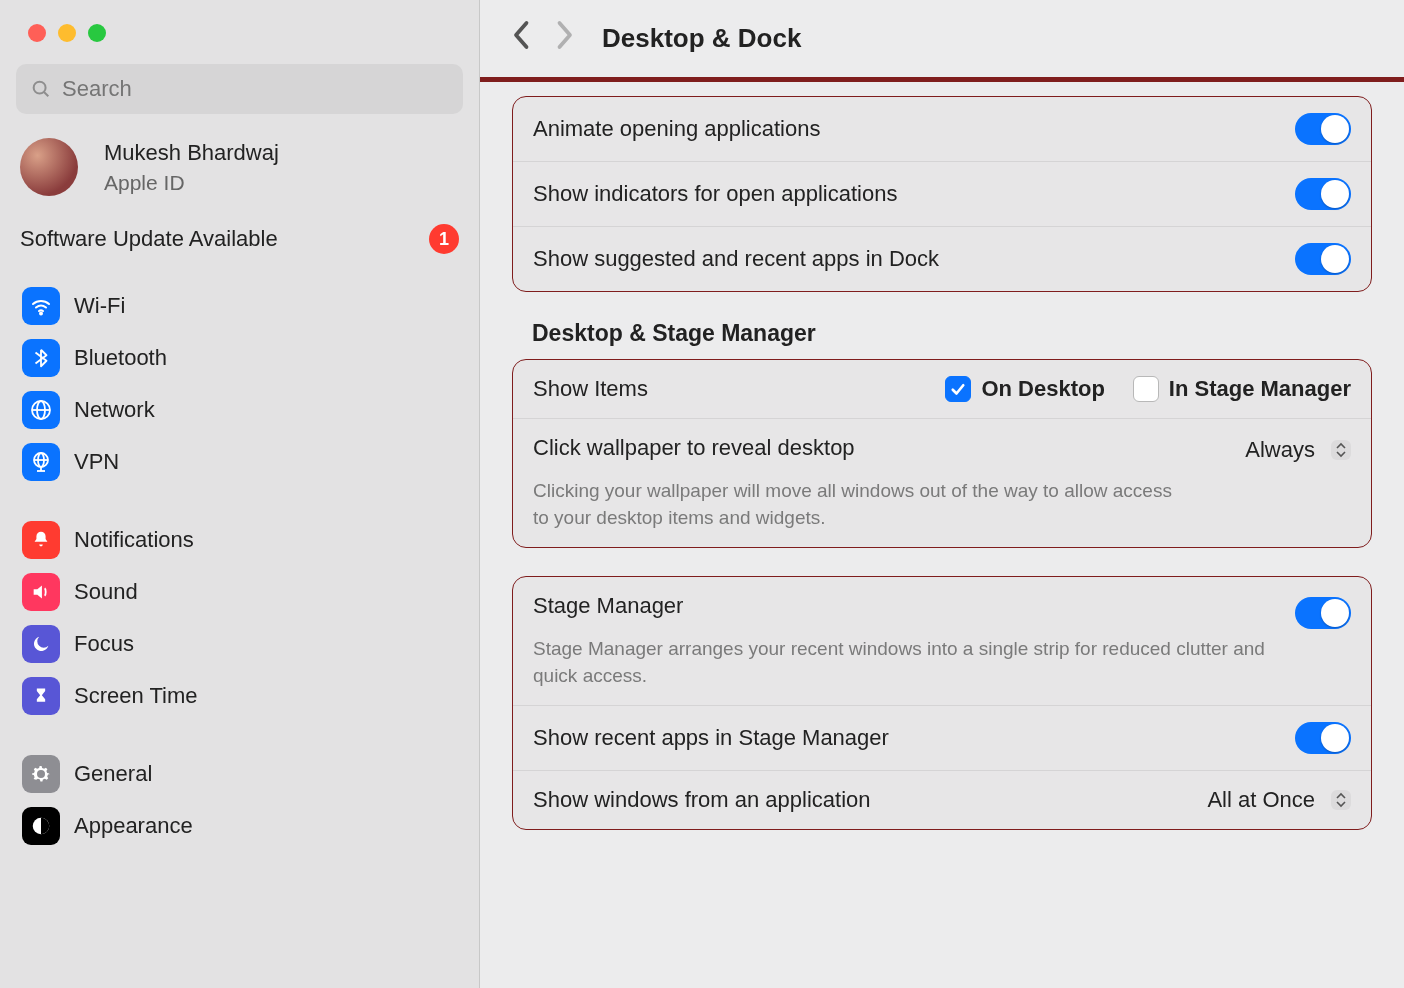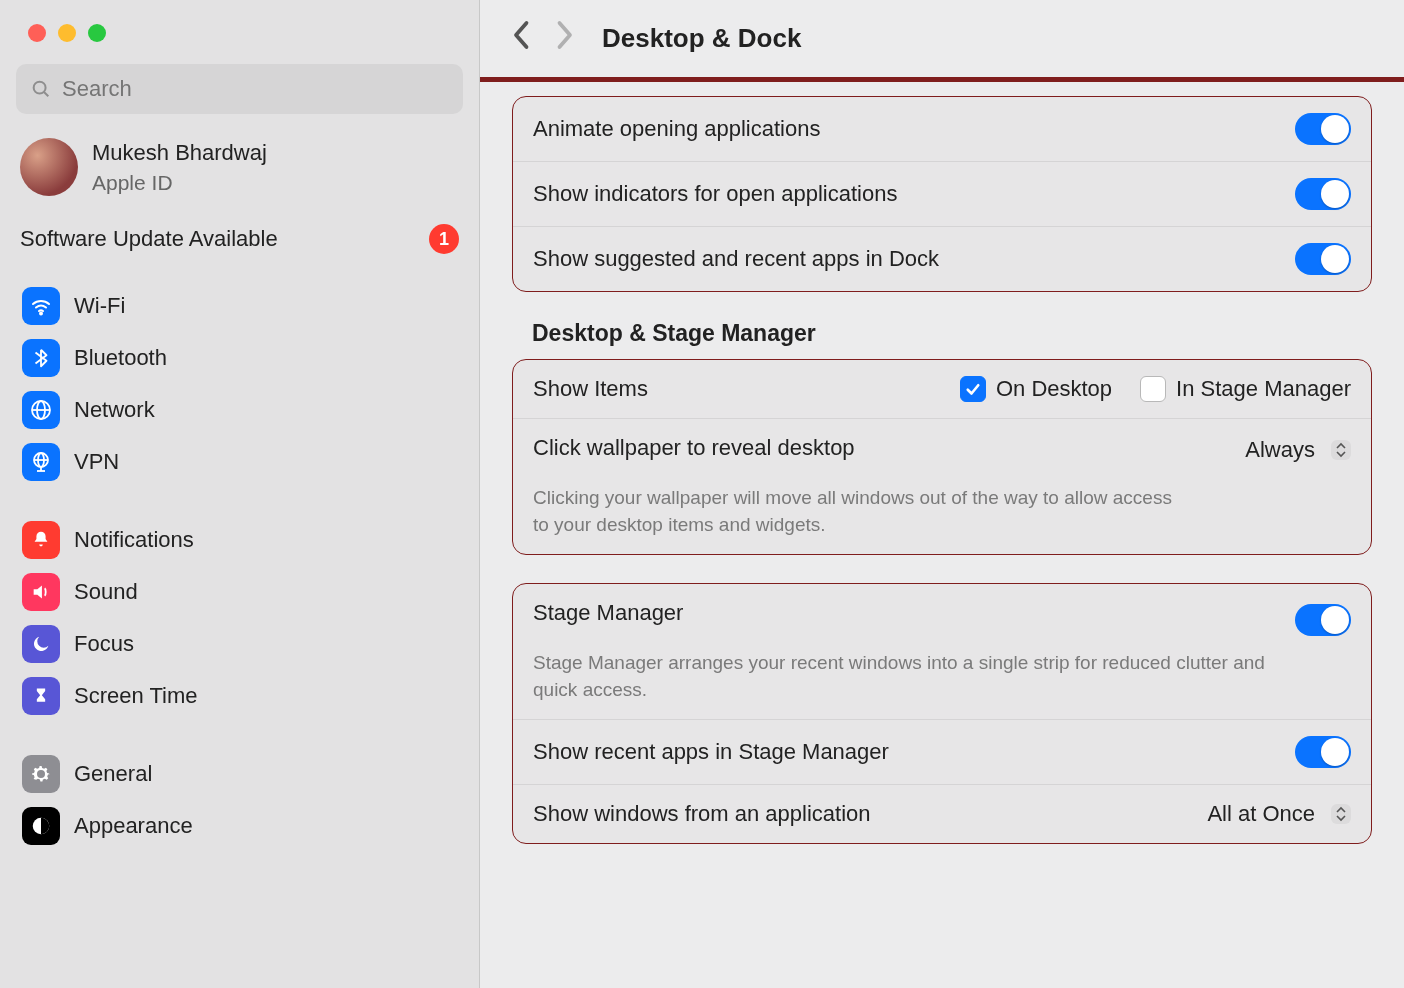--- a/index.html
+++ b/index.html
@@ -4,21 +4,21 @@
 <style>
 * { margin:0; padding:0; box-sizing:border-box; font-family:-apple-system,BlinkMacSystemFont,"SF Pro Text","Helvetica Neue",sans-serif; -webkit-font-smoothing:antialiased; }
 body { width:1404px; height:988px; background:#ececed; overflow:hidden; display:flex; }
 .sidebar { width:480px; height:100%; background:#e3e2e3; border-right:1px solid #c8c8c8; display:flex; flex-direction:column; padding:0 10px 0 10px; }
 .traffic { display:flex; gap:12px; padding:24px 0 22px 18px; }
 .traffic span { width:18px; height:18px; border-radius:50%; display:block; }
 .t-close{background:#ff5f57;} .t-min{background:#febc2e;} .t-max{background:#28c840;}
 .search { margin:0 6px 20px 6px; background:#d6d5d6; border-radius:10px; height:50px; display:flex; align-items:center; padding:0 14px; gap:10px; }
 .search input { border:none; background:transparent; font-size:22px; color:#888; outline:none; flex:1; }
 .search svg{width:22px;height:22px;opacity:.55}
-.account { display:flex; align-items:center; gap:14px; padding:4px 8px 20px 10px; }
+.account { display:flex; align-items:center; gap:26px; padding:4px 8px 20px 10px; }
 .avatar { width:58px;height:58px;border-radius:50%;background:radial-gradient(circle at 30% 30%, #d9a088, #8a3c3c 70%); }
 .account .name{font-size:22px;font-weight:500;color:#222;} .account .sub{font-size:21px;color:#666;margin-top:5px;}
 .update { display:flex; align-items:center; justify-content:space-between; padding:8px 10px 22px 10px; }
 .update .lbl{font-size:22px;font-weight:400;color:#222;}
 .badge{background:#ff3b30;color:#fff;border-radius:50%;width:30px;height:30px;display:flex;align-items:center;justify-content:center;font-size:18px;font-weight:600;}
 .nav-group{padding:4px 6px;} .nav-group + .nav-group{margin-top:18px;}
 .nav-item{display:flex;align-items:center;gap:14px;padding:7px 6px;border-radius:8px;cursor:pointer;}
 .nav-item .ic{width:38px;height:38px;border-radius:9px;display:flex;align-items:center;justify-content:center;color:#fff;}
 .nav-item .lbl{font-size:22px;color:#222;}
 .ic-blue{background:#0a73ff;} .ic-bt{background:#0a73ff;} .ic-net{background:#0a73ff;} .ic-vpn{background:#0a73ff;}
@@ -27,28 +27,28 @@
 .main{flex:1;height:100%;display:flex;flex-direction:column;background:#ececed;}
 .header{height:82px;display:flex;align-items:center;gap:22px;padding:0 32px;border-bottom:5px solid #7f1d1d;}
 .header .chev{font-size:28px;color:#3a3a3a;opacity:.9;cursor:pointer;} .header .chev.disabled{opacity:.35;cursor:default;}
 .header h1{font-size:26px;font-weight:700;color:#222;margin-left:6px;}
 .content{flex:1;overflow:auto;padding:14px 32px 40px 32px;}
 .card{background:#e7e6e7;border:1px solid #7f1d1d;border-radius:14px;margin-bottom:28px;}
 .section-title{font-size:23px;font-weight:700;color:#222;margin:22px 0 12px 20px;}
 .row{display:flex;align-items:center;justify-content:space-between;padding:16px 20px;border-bottom:1px solid #d5d4d5;}
 .row:last-child{border-bottom:none;}
 .row .lbl{font-size:22px;color:#222;font-weight:500;}
-.row .desc{font-size:19px;color:#7a7a7a;margin-top:24px;max-width:640px;line-height:1.4;}
+.row .desc{font-size:19px;color:#7a7a7a;margin-top:17px;max-width:640px;line-height:1.4;}
 .row .col{display:flex;flex-direction:column;}
 .toggle{width:56px;height:32px;background:#0a73ff;border-radius:16px;position:relative;cursor:pointer;}
 .toggle::after{content:"";position:absolute;width:28px;height:28px;background:#fff;border-radius:50%;top:2px;right:2px;box-shadow:0 1px 2px rgba(0,0,0,.25);}
 .checkbox{width:26px;height:26px;border-radius:6px;border:1px solid #b8b8b8;background:#fff;display:inline-flex;align-items:center;justify-content:center;cursor:pointer;}
 .checkbox.checked{background:#0a73ff;border-color:#0a73ff;}
 .checkbox.checked svg{stroke:#fff;}
-.check-label{font-size:22px;color:#222;margin-left:10px;margin-right:28px;}
+.check-label{font-size:22px;color:#222;margin-left:10px;margin-right:28px;font-weight:bold;}
 .checks{display:flex;align-items:center;}
 .popup{display:flex;align-items:center;gap:16px;cursor:pointer;}
 .popup .val{font-size:22px;color:#222;}
 .popup .arrows{background:#dcdbdc;border-radius:6px;padding:2px 4px;display:flex;flex-direction:column;line-height:0;}
 .popup .arrows svg{width:12px;height:8px;}
 .first-card .row:first-child{border-top-left-radius:14px;border-top-right-radius:14px;}
 </style>
 </head>
 <body>
 

